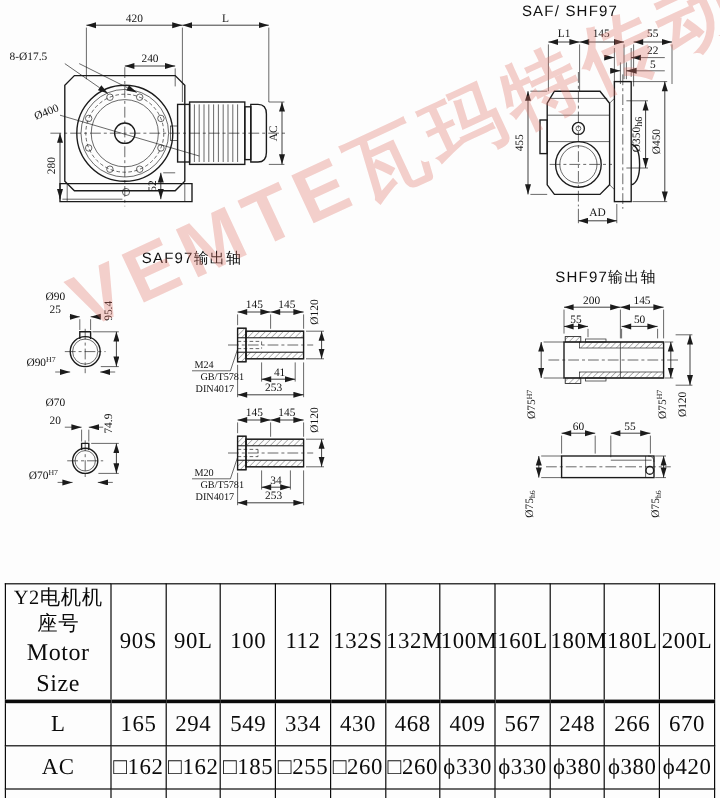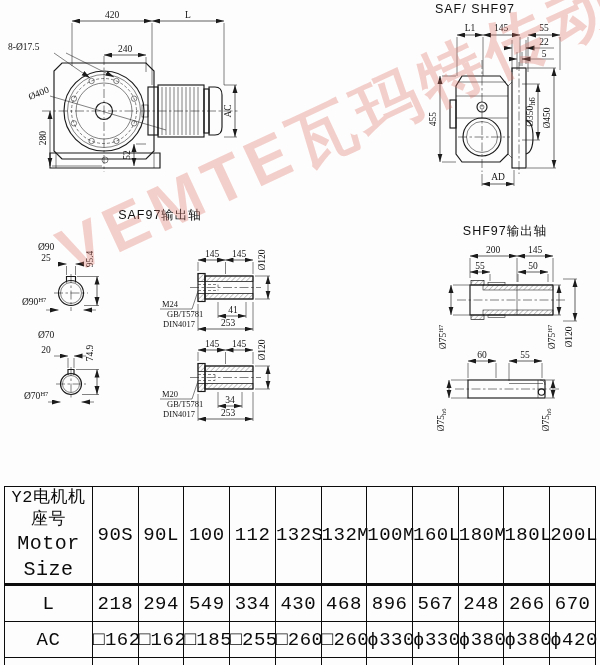--- a/index.html
+++ b/index.html
@@ -18,21 +18,21 @@
   .ttl{font-family:"Liberation Sans",sans-serif;font-size:12.5px;fill:#101010;letter-spacing:1px}
   
   .wm{position:absolute;left:62px;top:212px;transform:rotate(-25deg);transform-origin:0 50%;
       font-size:64px;font-weight:bold;letter-spacing:7px;white-space:nowrap;
       color:rgba(226,114,104,0.33);z-index:5;pointer-events:none}
   
   .dimtable{position:absolute;left:4px;top:486px;width:592px;z-index:3;
             border-collapse:collapse;table-layout:fixed;background:transparent}
   .dimtable th,.dimtable td{border:1.5px solid #0b0b0b;text-align:center;vertical-align:middle;
             padding:0;font-weight:normal;color:#0b0b0b;font-size:19px;
-            font-family:Liberation Mono, monospace;letter-spacing:0.5px}
+            font-family:Liberation Serif, serif;letter-spacing:0.5px}
   .dimtable .hrow th,.dimtable .hrow td{height:60px;border-bottom:3.5px solid #0b0b0b}
   .dimtable .vrow th,.dimtable .vrow td{height:35px}
   .rh1{font-size:17px;line-height:1.3;display:block}
   .rh2{font-size:20px;line-height:1.3;display:block}
 </style>
 </head>
 <body>
 
 <div class="stage">
 
@@ -427,27 +427,27 @@
           <td>132S</td>
           <td>132M</td>
           <td>100M</td>
           <td>160L</td>
           <td>180M</td>
           <td>180L</td>
           <td>200L</td>
         </tr>
       <tr class="vrow" id="vrow-0">
         <th>L</th>
-      <td>218</td>
+      <td>165</td>
           <td>294</td>
           <td>549</td>
           <td>334</td>
           <td>430</td>
           <td>468</td>
-          <td>896</td>
+          <td>409</td>
           <td>567</td>
           <td>248</td>
           <td>266</td>
           <td>670</td>
         </tr>
       <tr class="vrow" id="vrow-1">
         <th>AC</th>
       <td>□162</td>
           <td>□162</td>
           <td>□185</td>

